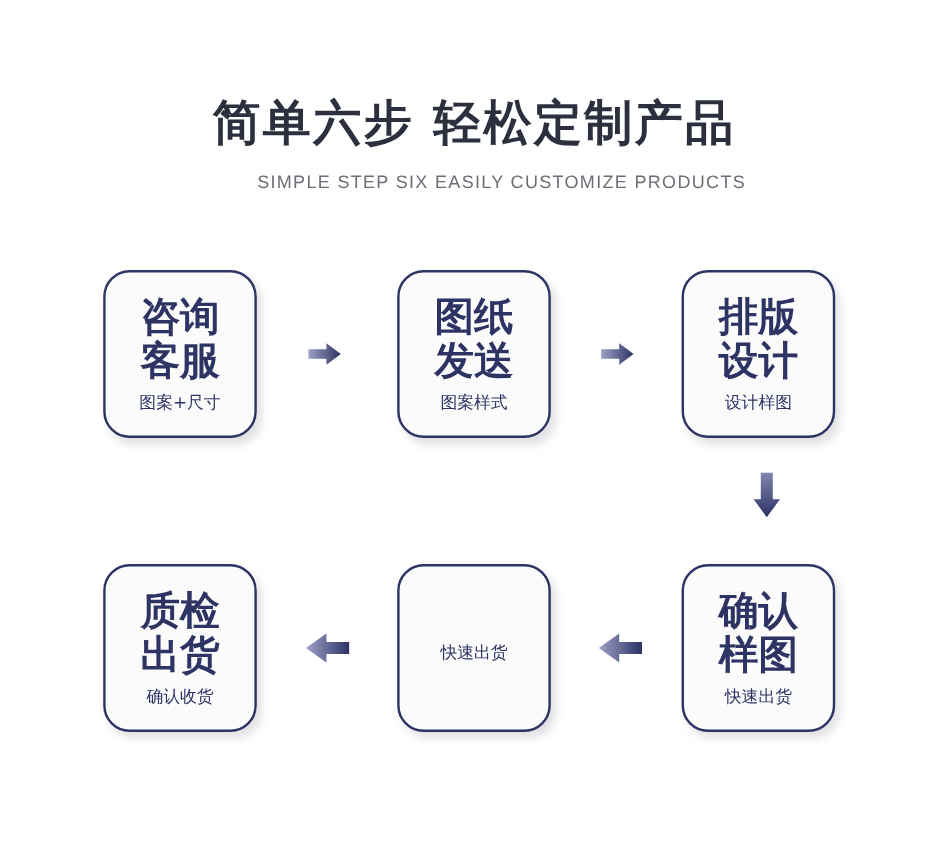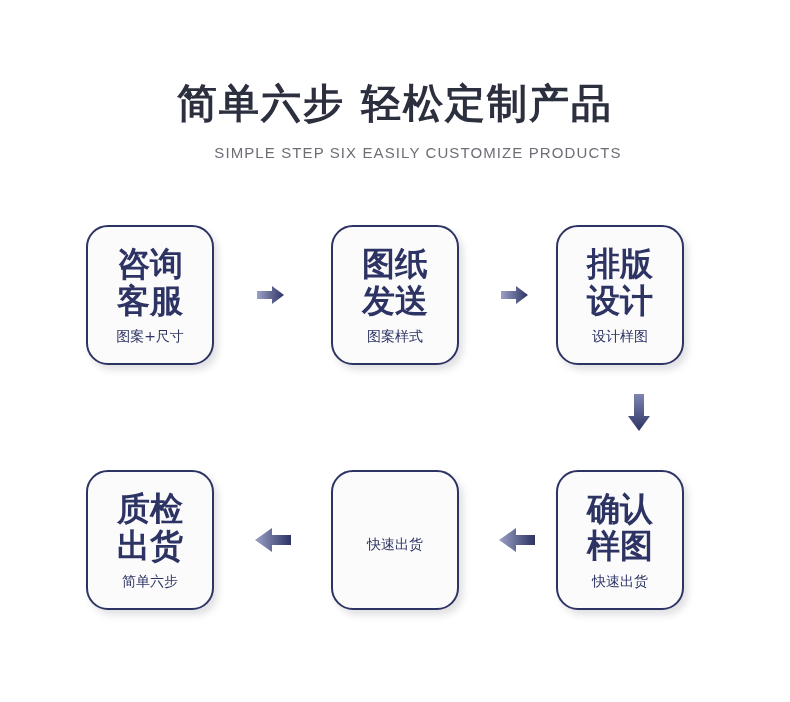--- a/index.html
+++ b/index.html
@@ -79,21 +79,21 @@
     border-radius: 22px;
     background: #fbfbfc;
     box-shadow: 4px 5px 7px rgba(120,120,130,0.22);
     display: flex;
     flex-direction: column;
     align-items: center;
     justify-content: center;
   }
   .step-col-1 { left: 86px; }
   .step-col-2 { left: 331px; }
-  .step-col-3 { left: 556px; }
+  .step-col-3 { left: 568px; }
 
   .step-title {
     font-size: 33px;
     line-height: 37px;
     font-weight: 700;
     color: #2d3363;
     text-align: center;
     letter-spacing: 0px;
     font-family: "DejaVu Sans", "Liberation Sans", sans-serif;
   }
@@ -161,21 +161,21 @@
 
     </div>
 
     <div class="row row-two">
 
       <div class="step step-col-1">
         <div class="step-title">
           <span class="ln">质检</span>
           <span class="ln">出货</span>
         </div>
-        <div class="step-sub">简单六步</div>
+        <div class="step-sub">确认收货</div>
       </div>
 
       <div class="step step-col-2">
         <div class="step-sub">快速出货</div>
       </div>
 
       <div class="step step-col-3">
         <div class="step-title">
           <span class="ln">确认</span>
           <span class="ln">样图</span>

